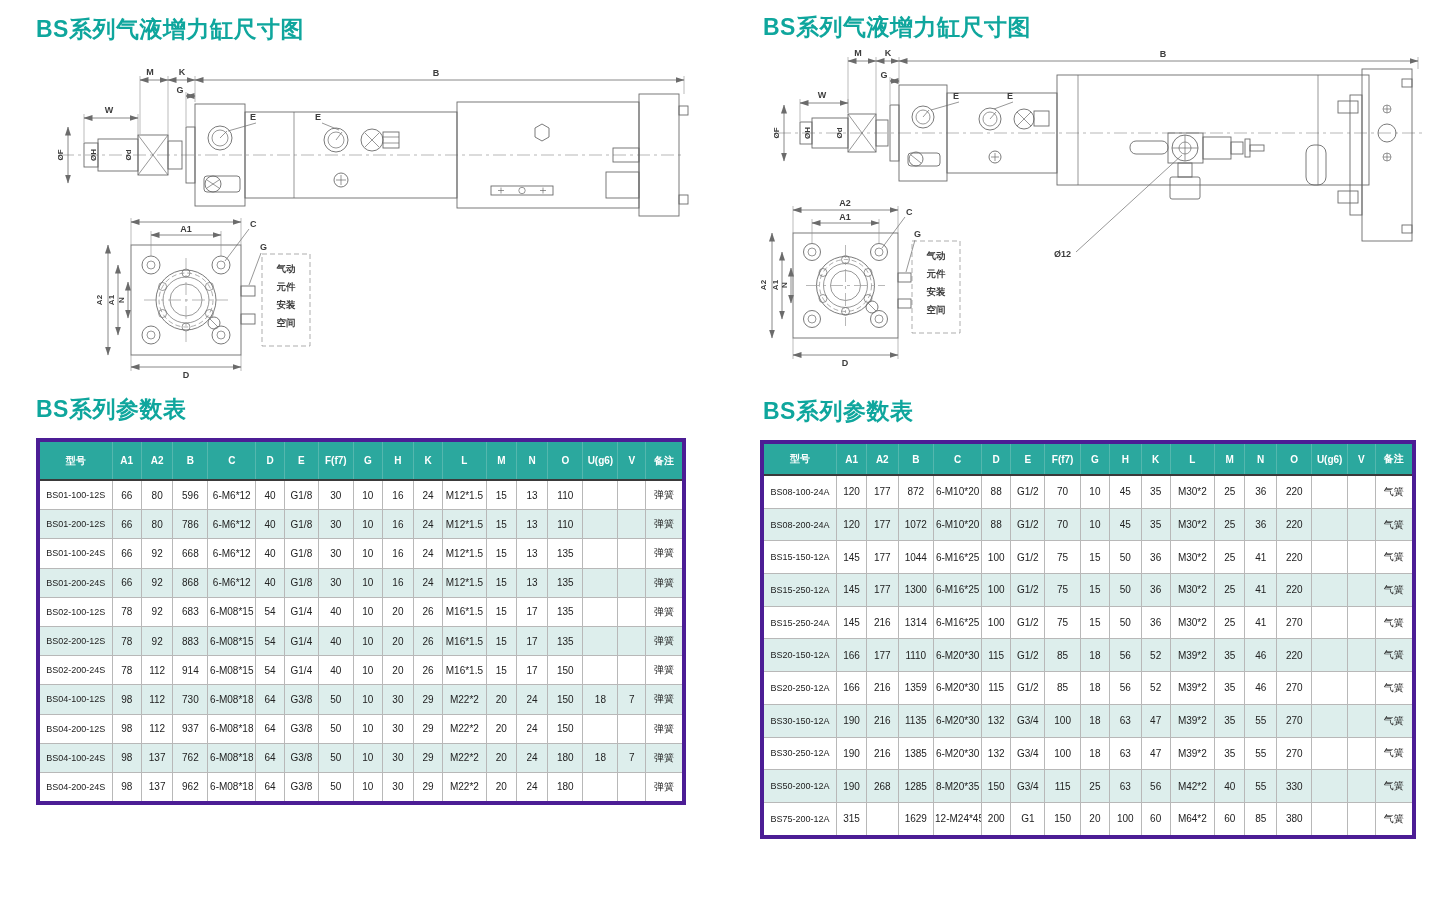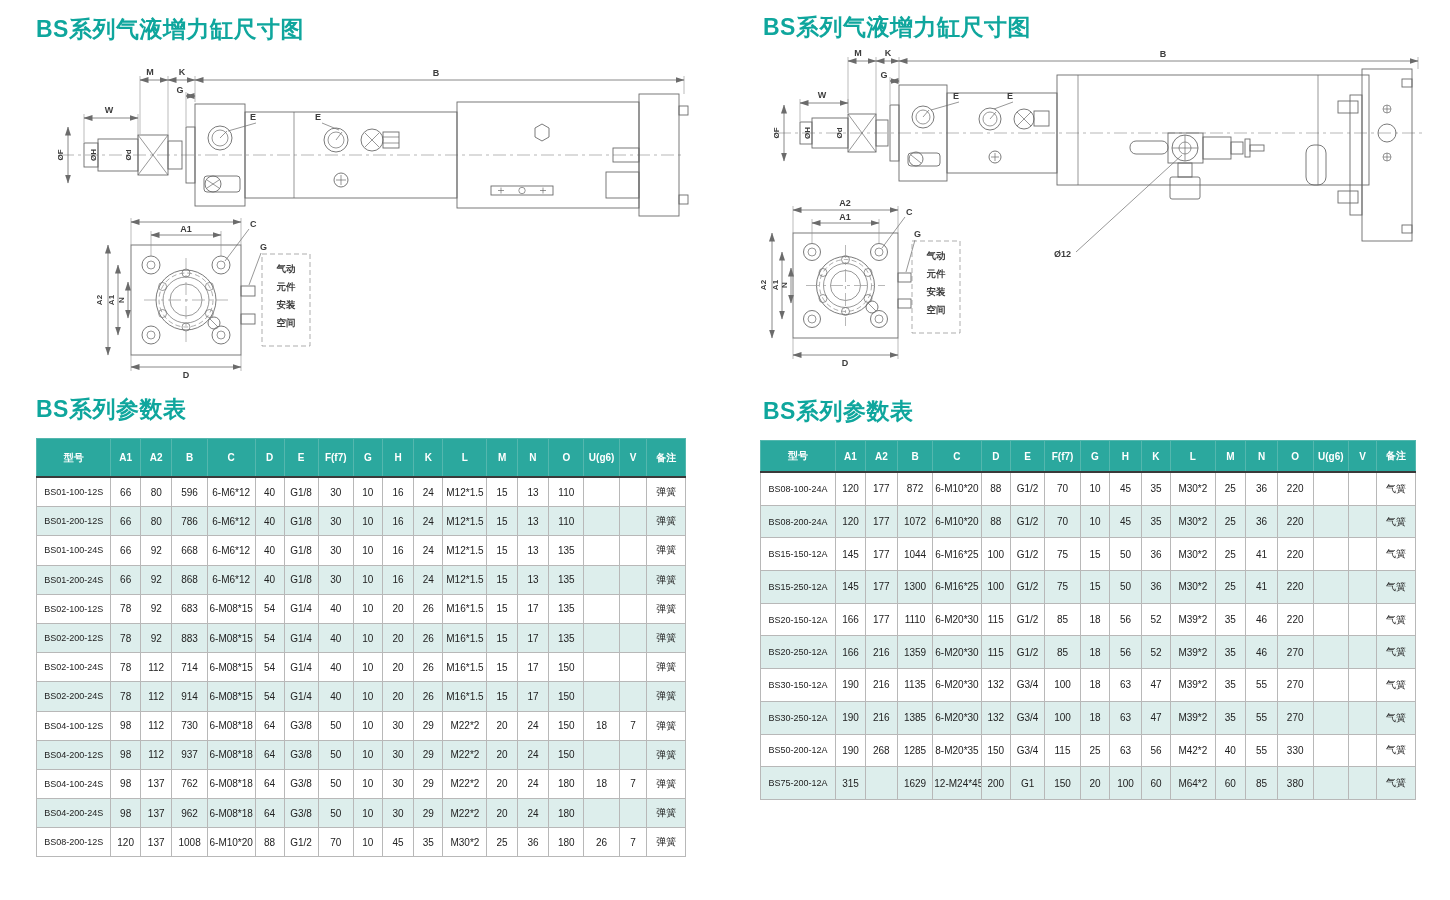--- a/index.html
+++ b/index.html
@@ -3,21 +3,21 @@
 <meta charset="utf-8">
 <style>
   html,body{margin:0;padding:0;}
   body{
     width:1450px;height:900px;position:relative;background:#ffffff;
     font-family:"Liberation Sans","DejaVu Sans",sans-serif;overflow:hidden;
   }
   .abs{position:absolute;}
   .panel-title{font-size:23px;font-weight:bold;color:#0fa69d;letter-spacing:.5px;}
   
-  table.params{border-collapse:collapse;table-layout:fixed;background:#fff;border:1px solid #4c1d95;}
+  table.params{border-collapse:collapse;table-layout:fixed;background:#fff;border:4px solid #4c1d95;}
   table.params th{
     background:#2ba89e;color:#ffffff;font-size:10px;font-weight:bold;
     border:1px solid #54b7ae;padding:0 1px;text-align:center;overflow:hidden;white-space:nowrap;
   }
   table.params thead{border-bottom:2px solid #3a3a3a;}
   table.params td{
     font-size:10px;color:#222;border:1px solid #b8b8b8;text-align:center;
     padding:0 1px;overflow:hidden;white-space:nowrap;background:#fff;
   }
   table.params td:first-child{font-size:9px;}
@@ -352,40 +352,20 @@
         <td>26</td>
         <td>M16*1.5</td>
         <td>15</td>
         <td>17</td>
         <td>135</td>
         <td></td>
         <td></td>
         <td>弹簧</td>
       </tr>
       <tr>
-        <td>BS02-100-24S</td>
-        <td>78</td>
-        <td>112</td>
-        <td>714</td>
-        <td>6-M08*15</td>
-        <td>54</td>
-        <td>G1/4</td>
-        <td>40</td>
-        <td>10</td>
-        <td>20</td>
-        <td>26</td>
-        <td>M16*1.5</td>
-        <td>15</td>
-        <td>17</td>
-        <td>150</td>
-        <td></td>
-        <td></td>
-        <td>弹簧</td>
-      </tr>
-      <tr>
         <td>BS02-200-24S</td>
         <td>78</td>
         <td>112</td>
         <td>914</td>
         <td>6-M08*15</td>
         <td>54</td>
         <td>G1/4</td>
         <td>40</td>
         <td>10</td>
         <td>20</td>
@@ -469,40 +449,20 @@
         <td>50</td>
         <td>10</td>
         <td>30</td>
         <td>29</td>
         <td>M22*2</td>
         <td>20</td>
         <td>24</td>
         <td>180</td>
         <td></td>
         <td></td>
-        <td>弹簧</td>
-      </tr>
-      <tr>
-        <td>BS08-200-12S</td>
-        <td>120</td>
-        <td>137</td>
-        <td>1008</td>
-        <td>6-M10*20</td>
-        <td>88</td>
-        <td>G1/2</td>
-        <td>70</td>
-        <td>10</td>
-        <td>45</td>
-        <td>35</td>
-        <td>M30*2</td>
-        <td>25</td>
-        <td>36</td>
-        <td>180</td>
-        <td>26</td>
-        <td>7</td>
         <td>弹簧</td>
       </tr>
     </tbody>
   </table>
 
 <div class="abs panel-title" style="left:763px;top:12px;">BS系列气液增力缸尺寸图</div>
 
 <svg class="abs" style="left:758px;top:45px;" width="680" height="335" viewBox="0 0 680 335">
 
   <line class="cl" x1="20" y1="88" x2="665" y2="88"></line>
@@ -777,20 +737,40 @@
         <td>36</td>
         <td>M30*2</td>
         <td>25</td>
         <td>41</td>
         <td>220</td>
         <td></td>
         <td></td>
         <td>气簧</td>
       </tr>
       <tr>
+        <td>BS15-250-24A</td>
+        <td>145</td>
+        <td>216</td>
+        <td>1314</td>
+        <td>6-M16*25</td>
+        <td>100</td>
+        <td>G1/2</td>
+        <td>75</td>
+        <td>15</td>
+        <td>50</td>
+        <td>36</td>
+        <td>M30*2</td>
+        <td>25</td>
+        <td>41</td>
+        <td>270</td>
+        <td></td>
+        <td></td>
+        <td>气簧</td>
+      </tr>
+      <tr>
         <td>BS20-150-12A</td>
         <td>166</td>
         <td>177</td>
         <td>1110</td>
         <td>6-M20*30</td>
         <td>115</td>
         <td>G1/2</td>
         <td>85</td>
         <td>18</td>
         <td>56</td>

